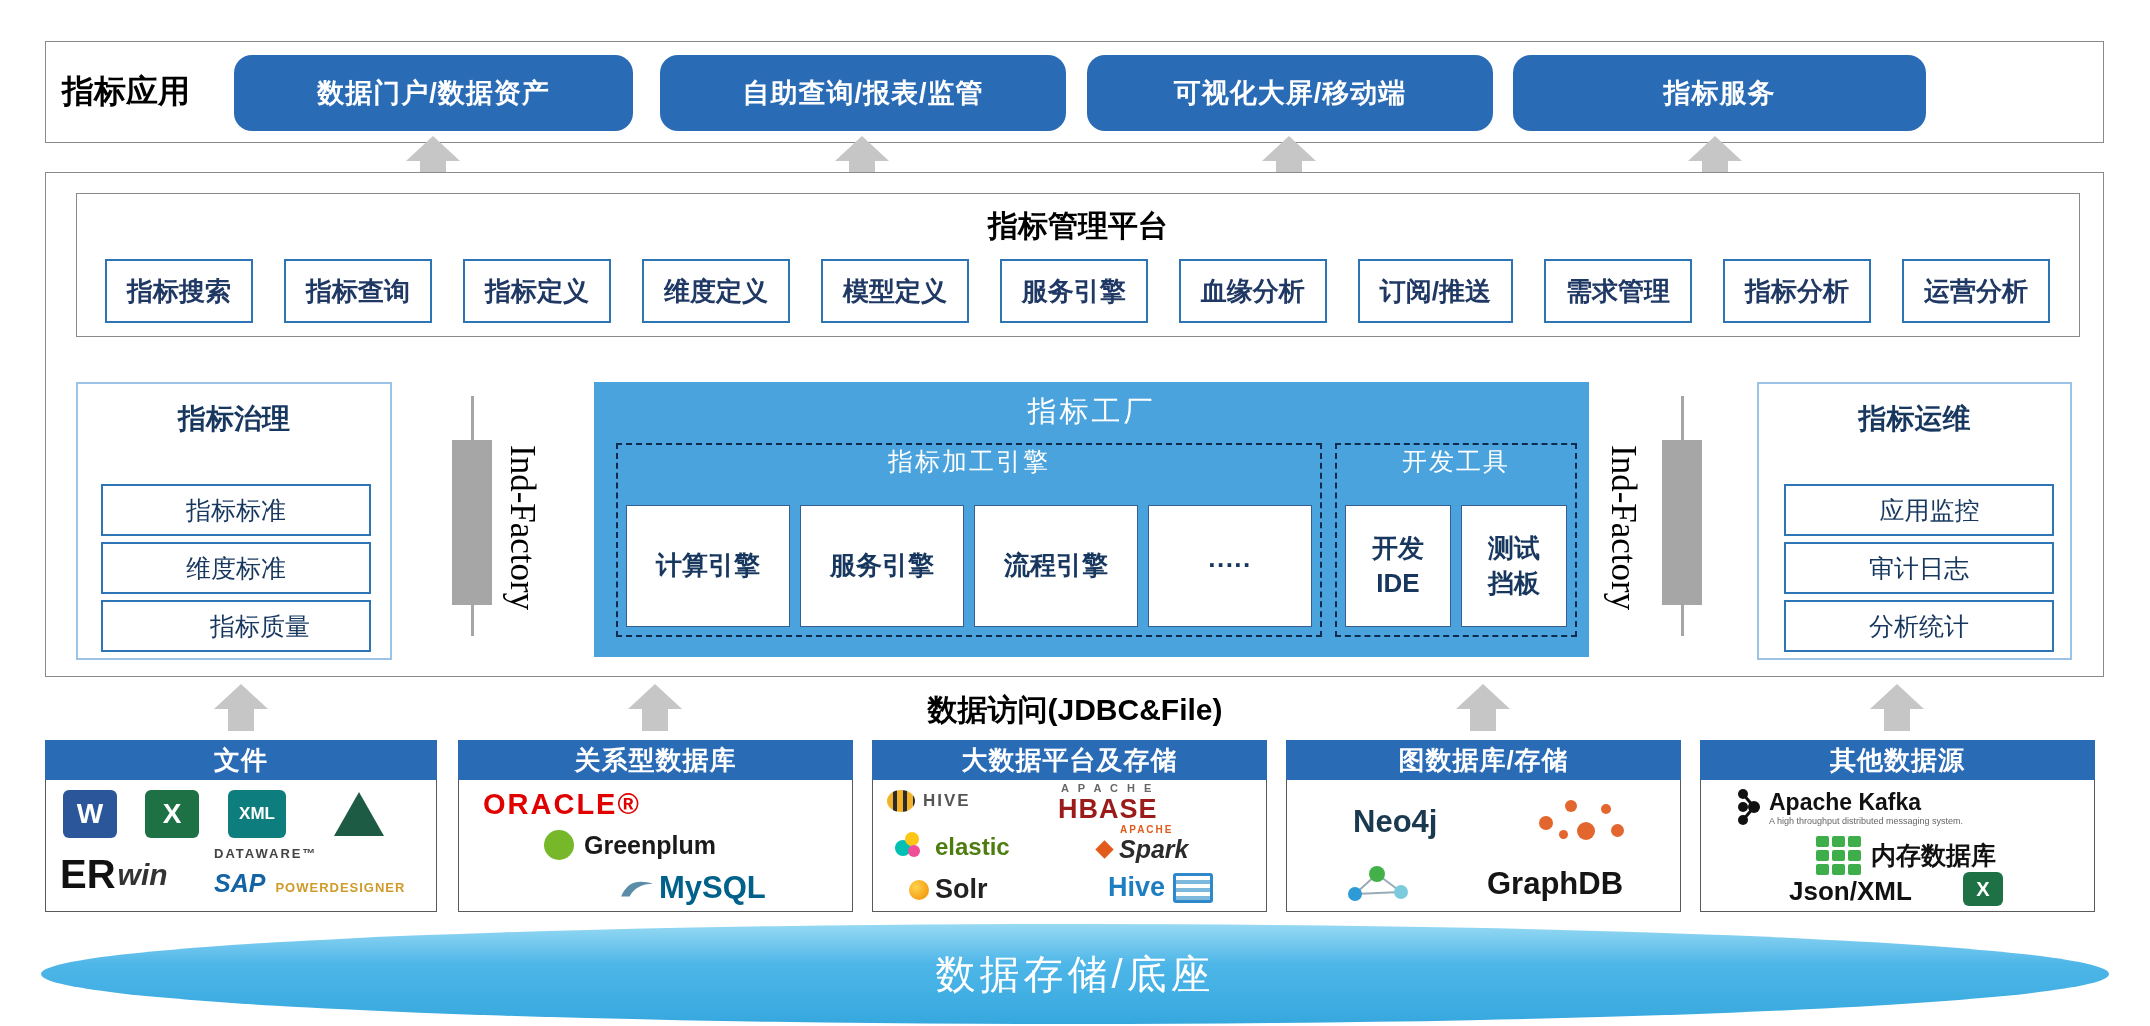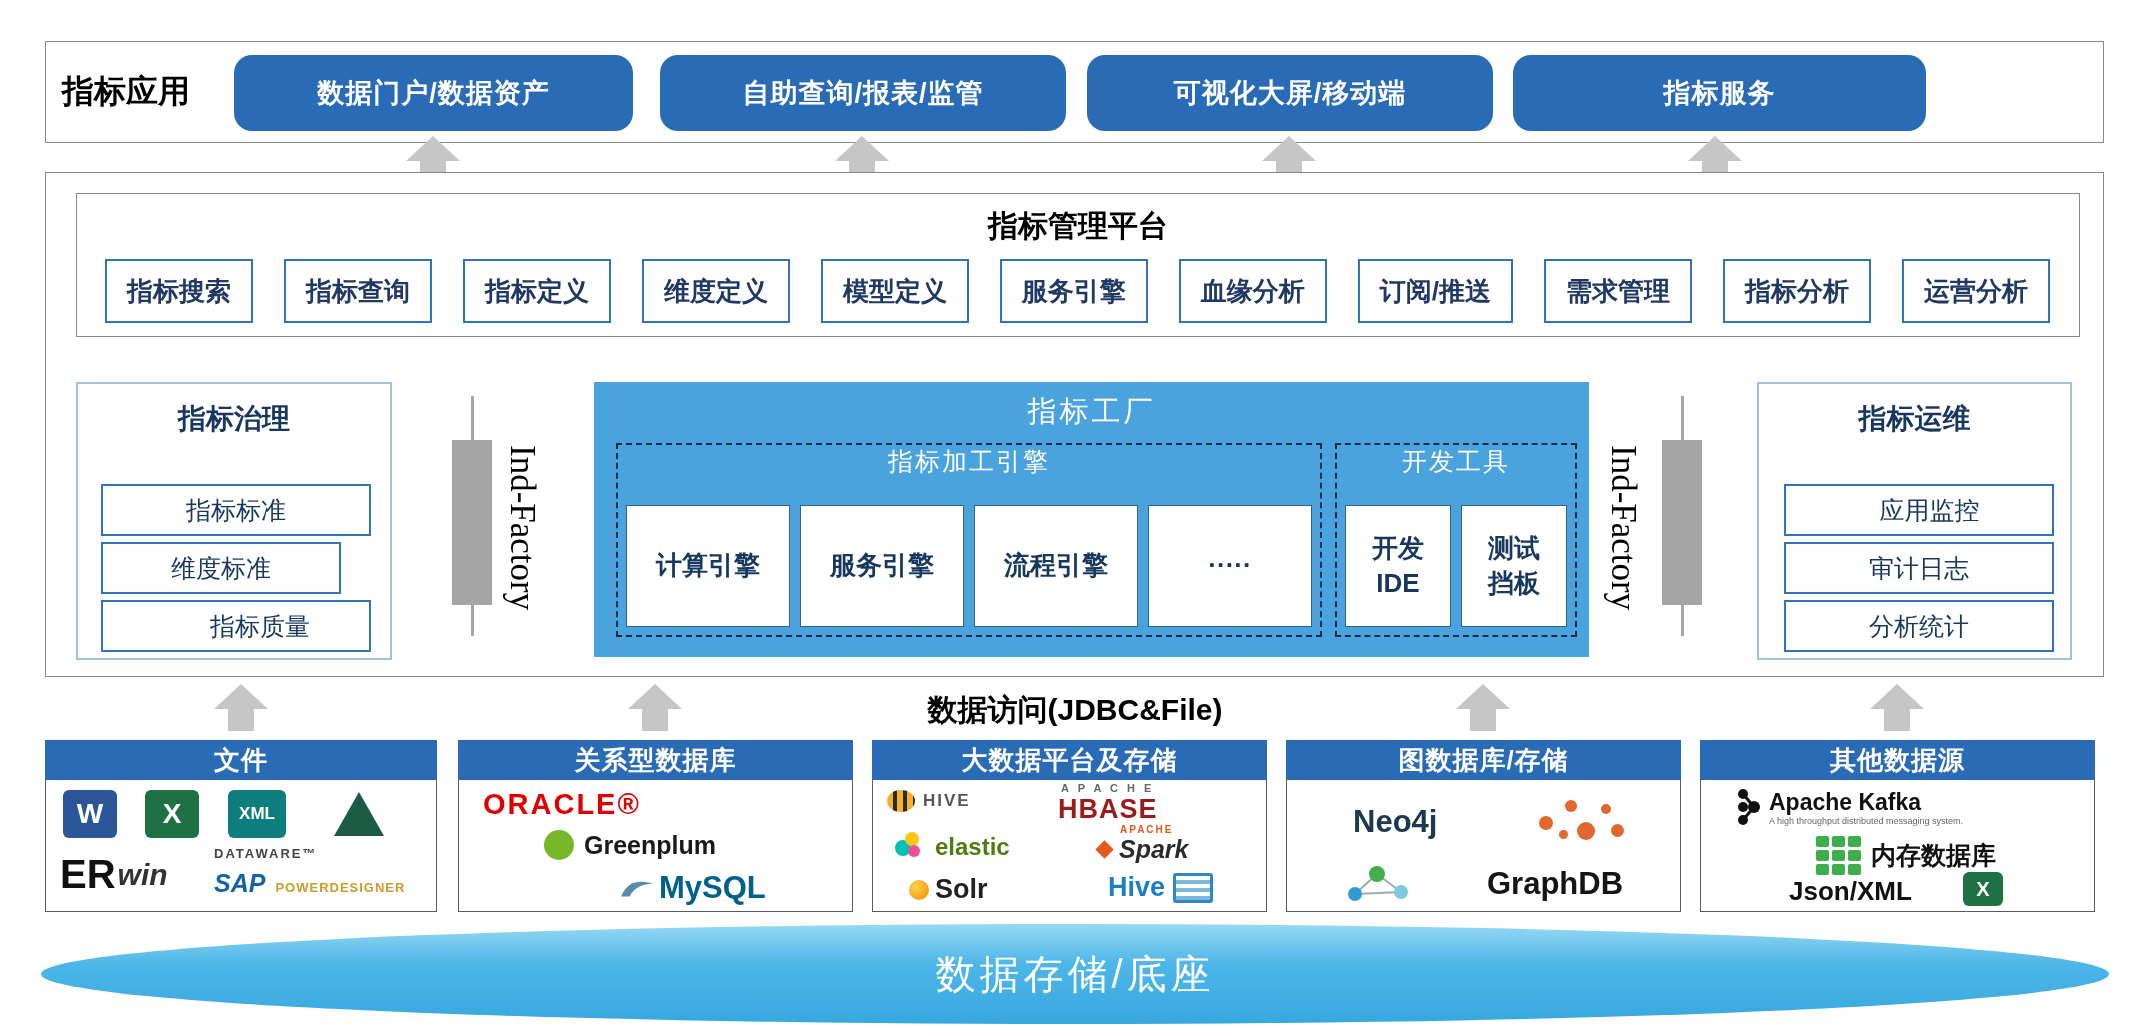--- a/index.html
+++ b/index.html
@@ -108,21 +108,21 @@
     <div class="module">血缘分析</div>
     <div class="module">订阅/推送</div>
     <div class="module">需求管理</div>
     <div class="module">指标分析</div>
     <div class="module">运营分析</div>
   </div>
 
   <div class="side-box" style="left:76px; top:382px; width:316px; height:278px;">
     <div class="side-title">指标治理</div>
     <div class="side-item" style="left:23px; top:100px; width:270px; height:52px;">指标标准</div>
-    <div class="side-item" style="left:23px; top:158px; width:240px; height:52px;">维度标准</div>
+    <div class="side-item" style="left:23px; top:158px; width:270px; height:52px;">维度标准</div>
     <div class="side-item" style="left:23px; top:216px; width:270px; height:52px;padding-left:48px;">指标质量</div>
   </div>
 
   <div class="vline" style="left:471px; top:396px; height:240px;"></div>
   <div class="vbar" style="left:452px; top:440px; height:165px;"></div>
   <div class="vtext" style="left:502px; top:436px; height:184px;">Ind-Factory</div>
 
   <div class="factory" style="left:594px; top:382px; width:995px; height:275px;">
     <div class="factory-title">指标工厂</div>
 

